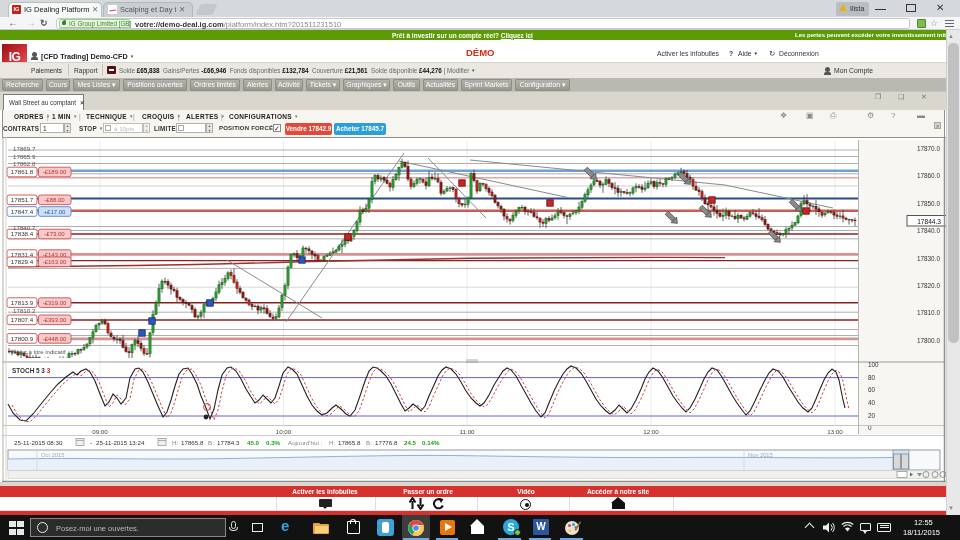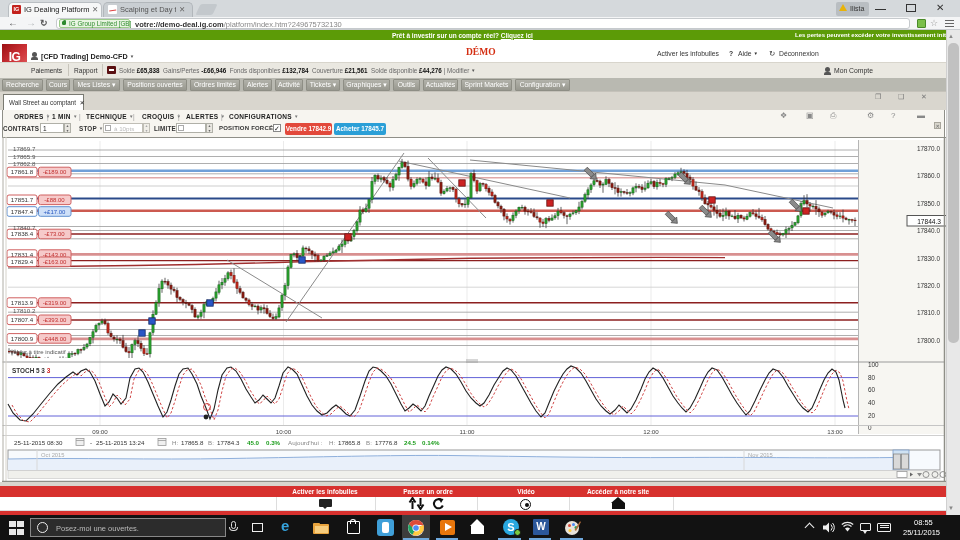--- a/index.html
+++ b/index.html
@@ -28,35 +28,35 @@
 
 <div class="abs" style="left:0;top:17px;width:960px;height:13px;background:#f4f5f6;border-bottom:1px solid #c9ccd0;"></div>
 <div class="abs" style="left:8px;top:17px;font-size:10px;color:#555;font-weight:bold;">←</div>
 <div class="abs" style="left:26px;top:17px;font-size:10px;color:#b5b8bb;font-weight:bold;">→</div>
 <div class="abs" style="left:40px;top:17.5px;font-size:9px;color:#555;font-weight:bold;">↻</div>
 <div class="abs" style="left:56px;top:18px;width:854px;height:11px;background:#fff;border:1px solid #c6cacd;border-radius:3px;"></div>
 <div class="abs" style="left:59px;top:19px;width:71px;height:9px;background:#e9f5e2;border:1px solid #9ccc8a;border-radius:2px;"></div>
 <div class="abs" style="left:62px;top:21px;width:4px;height:4px;border:1px solid #2d8a2d;border-radius:1px;background:#2d8a2d;"></div>
 <div class="abs" style="left:63px;top:19.5px;width:2.5px;height:3px;border:1px solid #2d8a2d;border-bottom:none;border-radius:2px 2px 0 0;"></div>
 <div class="abs" style="left:69px;top:20.2px;font-size:6.3px;color:#2d8a2d;">IG Group Limited [GB]</div>
-<div class="abs" style="left:135px;top:19.5px;font-size:7.5px;color:#333;"><b>votre://demo-deal.ig.com</b><span style="color:#888;">/platform/index.htm?249675732130</span></div>
+<div class="abs" style="left:135px;top:19.5px;font-size:7.5px;color:#333;"><b>votre://demo-deal.ig.com</b><span style="color:#888;">/platform/index.htm?201511231510</span></div>
 <div class="abs" style="left:917px;top:19px;width:9px;height:9px;background:#7bbf4a;border:1px solid #4a8a2a;border-radius:1px;"></div>
 <div class="abs" style="left:930px;top:17.5px;font-size:9px;color:#999;">☆</div>
 <div class="abs" style="left:945px;top:20px;width:9px;height:1.3px;background:#666;box-shadow:0 3px 0 #666,0 6px 0 #666;"></div>
 
 <div class="abs" style="left:0;top:30px;width:960px;height:10px;background:#5c9b07;"></div>
 <div class="abs" style="left:392px;top:31.5px;font-weight:bold;font-size:6.5px;color:#fff;">Prêt à investir sur un compte réel? <span style="text-decoration:underline;">Cliquez ici</span></div>
 <div class="abs" style="left:795px;top:31.8px;font-weight:bold;font-size:6px;color:#fff;">Les pertes peuvent excéder votre investissement initial</div>
 
 <div class="abs" style="left:0;top:40px;width:960px;height:22px;background:#ffffff;"></div>
 <div class="abs" style="left:2px;top:44px;width:25px;height:26px;background:linear-gradient(135deg,#9c1014,#ce3338 55%,#e06060);color:#fff;font-size:12px;font-weight:bold;text-align:center;line-height:26px;letter-spacing:-0.5px;">IG</div>
 <div class="abs" style="left:32px;top:52px;width:5px;height:5px;background:#555;border-radius:50%;"></div>
 <div class="abs" style="left:31px;top:56.5px;width:7px;height:3.5px;background:#555;border-radius:2px 2px 0 0;"></div>
 <div class="abs" style="left:41px;top:51.5px;font-size:7.2px;color:#222;font-weight:bold;">[CFD Trading] Demo-CFD <span style="font-size:4.5px;color:#555;vertical-align:1px;">▼</span></div>
-<div class="abs" style="left:466px;top:47px;font-size:9.5px;color:#d42e12;font-weight:bold;font-family:Liberation Serif, serif;">DÉMO</div>
+<div class="abs" style="left:466px;top:47px;font-size:9.5px;color:#d42e12;font-weight:bold;">DÉMO</div>
 <div class="abs" style="left:657px;top:49.5px;font-size:6.8px;color:#333;">Activer les infobulles</div>
 <div class="abs" style="left:729px;top:49.5px;font-size:6.8px;color:#333;font-weight:bold;">?</div>
 <div class="abs" style="left:738px;top:49.5px;font-size:6.8px;color:#333;">Aide <span style="font-size:4.5px;vertical-align:1px;">▼</span></div>
 <div class="abs" style="left:769px;top:48.5px;font-size:7.5px;color:#333;">↻</div>
 <div class="abs" style="left:779px;top:49.5px;font-size:6.8px;color:#333;">Déconnexion</div>
 
 <div class="abs" style="left:0;top:62px;width:960px;height:16px;background:#eae8e1;border-top:1px solid #d8d5cc;"></div>
 <div class="abs" style="left:31px;top:66.5px;font-size:6.6px;color:#333;">Paiements</div>
 <div class="abs" style="left:68px;top:64px;width:1px;height:12px;background:#c8c5bc;"></div>
 <div class="abs" style="left:74px;top:66.5px;font-size:6.6px;color:#333;">Rapport</div>
@@ -973,14 +973,14 @@
 <path d="M9,3.5 A4.5,4.5 0 0 1 9,9.5 M10.5,2 A6.5,6.5 0 0 1 10.5,11" stroke="#eee" fill="none" stroke-width="1"></path>
 </svg>
 <svg class="abs" style="left:841px;top:521px;" width="13" height="13" viewBox="0 0 13 13">
 <path d="M6.5,10.5 L4,7.5 A4,4 0 0 1 9,7.5 Z" fill="#eee"></path>
 <path d="M2.5,5.5 A6,6 0 0 1 10.5,5.5 M0.8,3.5 A8.5,8.5 0 0 1 12.2,3.5" stroke="#eee" fill="none" stroke-width="1.2"></path>
 </svg>
 <div class="abs" style="left:860px;top:522.5px;width:11px;height:8px;border:1.2px solid #eee;border-radius:1px;"></div>
 <div class="abs" style="left:863px;top:531px;width:0;height:0;border-left:2px solid transparent;border-right:2px solid transparent;border-top:3px solid #eee;"></div>
 <div class="abs" style="left:877px;top:522.5px;width:14px;height:9px;border:1.2px solid #eee;border-radius:1px;"></div>
 <div class="abs" style="left:879.5px;top:525px;width:9px;height:1px;background:#eee;box-shadow:0 2px 0 #eee;"></div>
-<div class="abs" style="left:914px;top:517.5px;font-size:7.5px;color:#fff;">08:55</div>
-<div class="abs" style="left:903px;top:527.5px;font-size:7.5px;color:#fff;">25/11/2015</div>
+<div class="abs" style="left:914px;top:517.5px;font-size:7.5px;color:#fff;">12:55</div>
+<div class="abs" style="left:903px;top:527.5px;font-size:7.5px;color:#fff;">18/11/2015</div>
 </div>
 </body></html>

